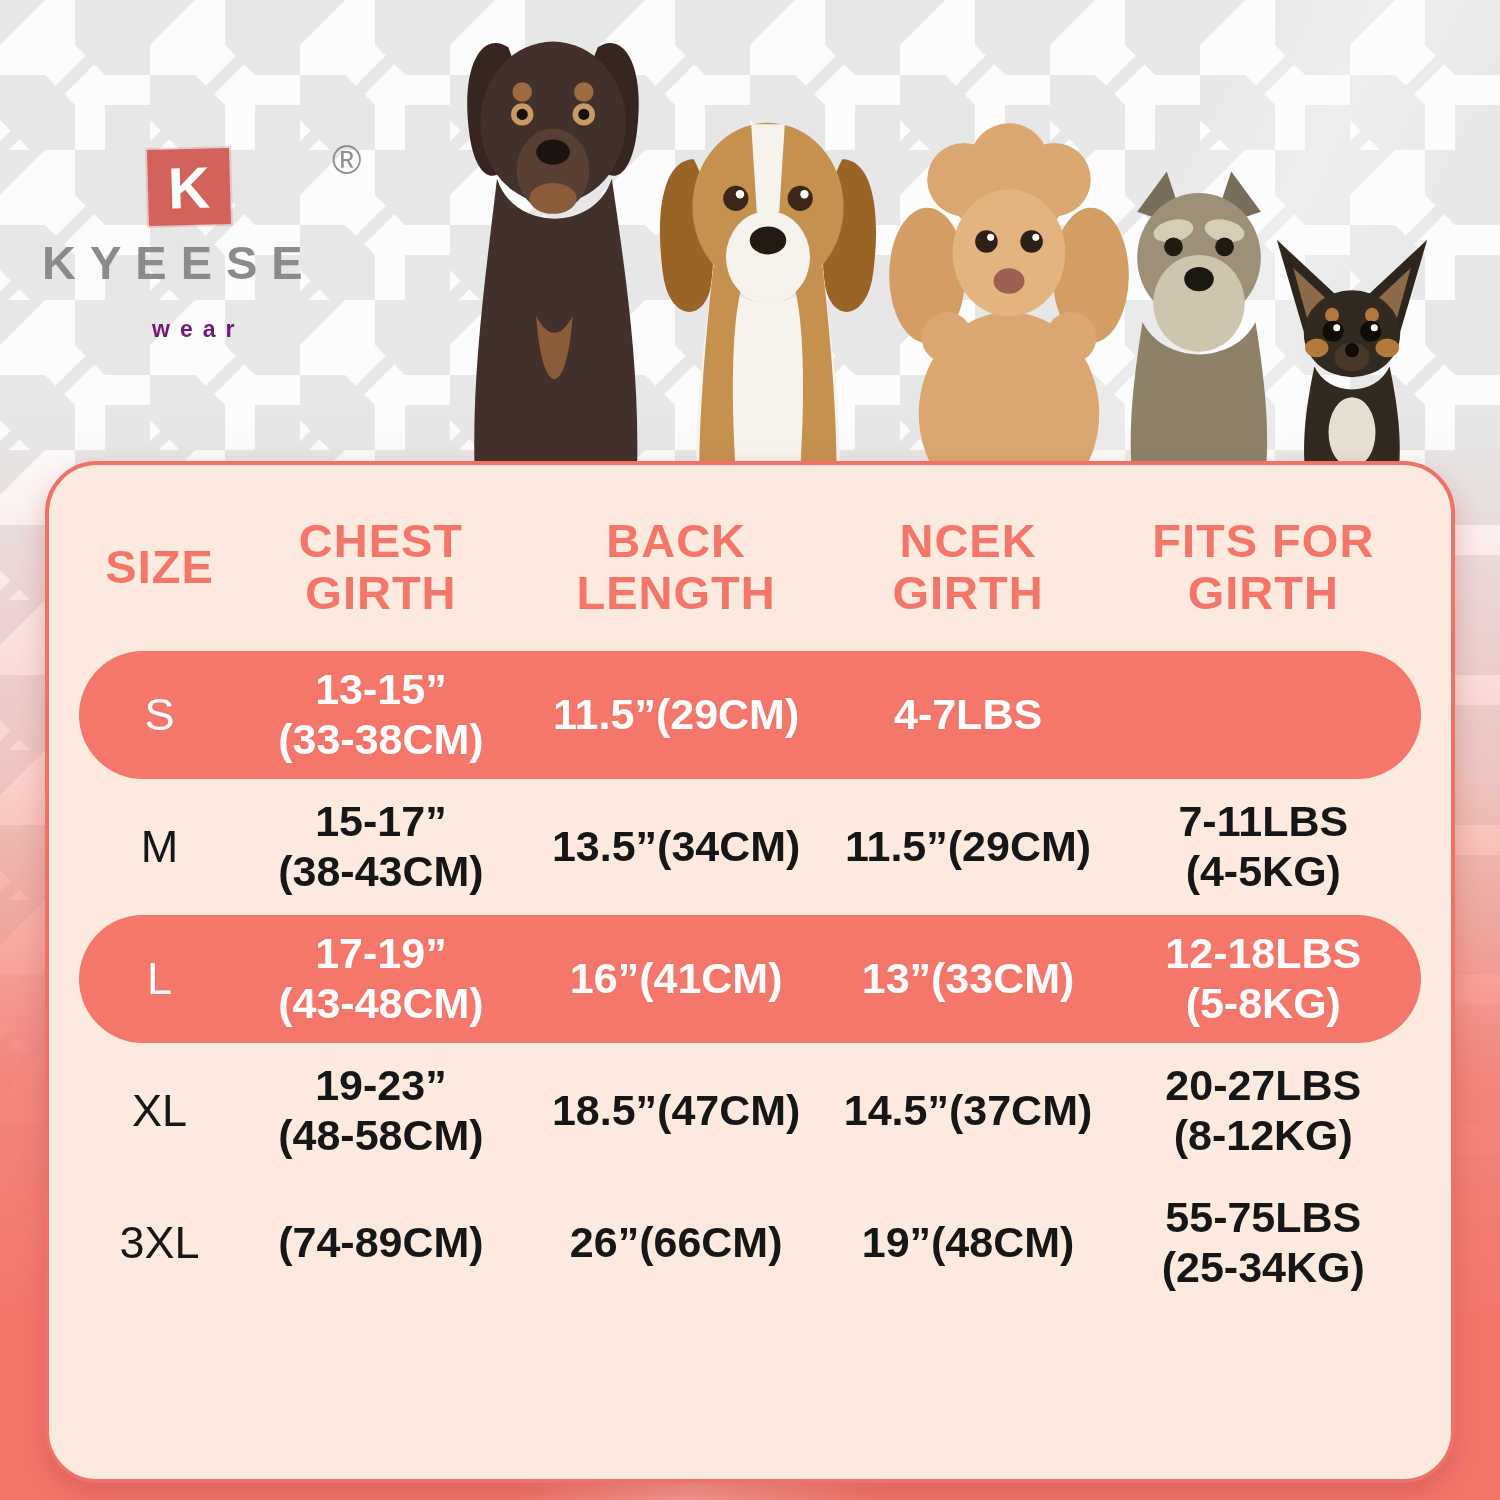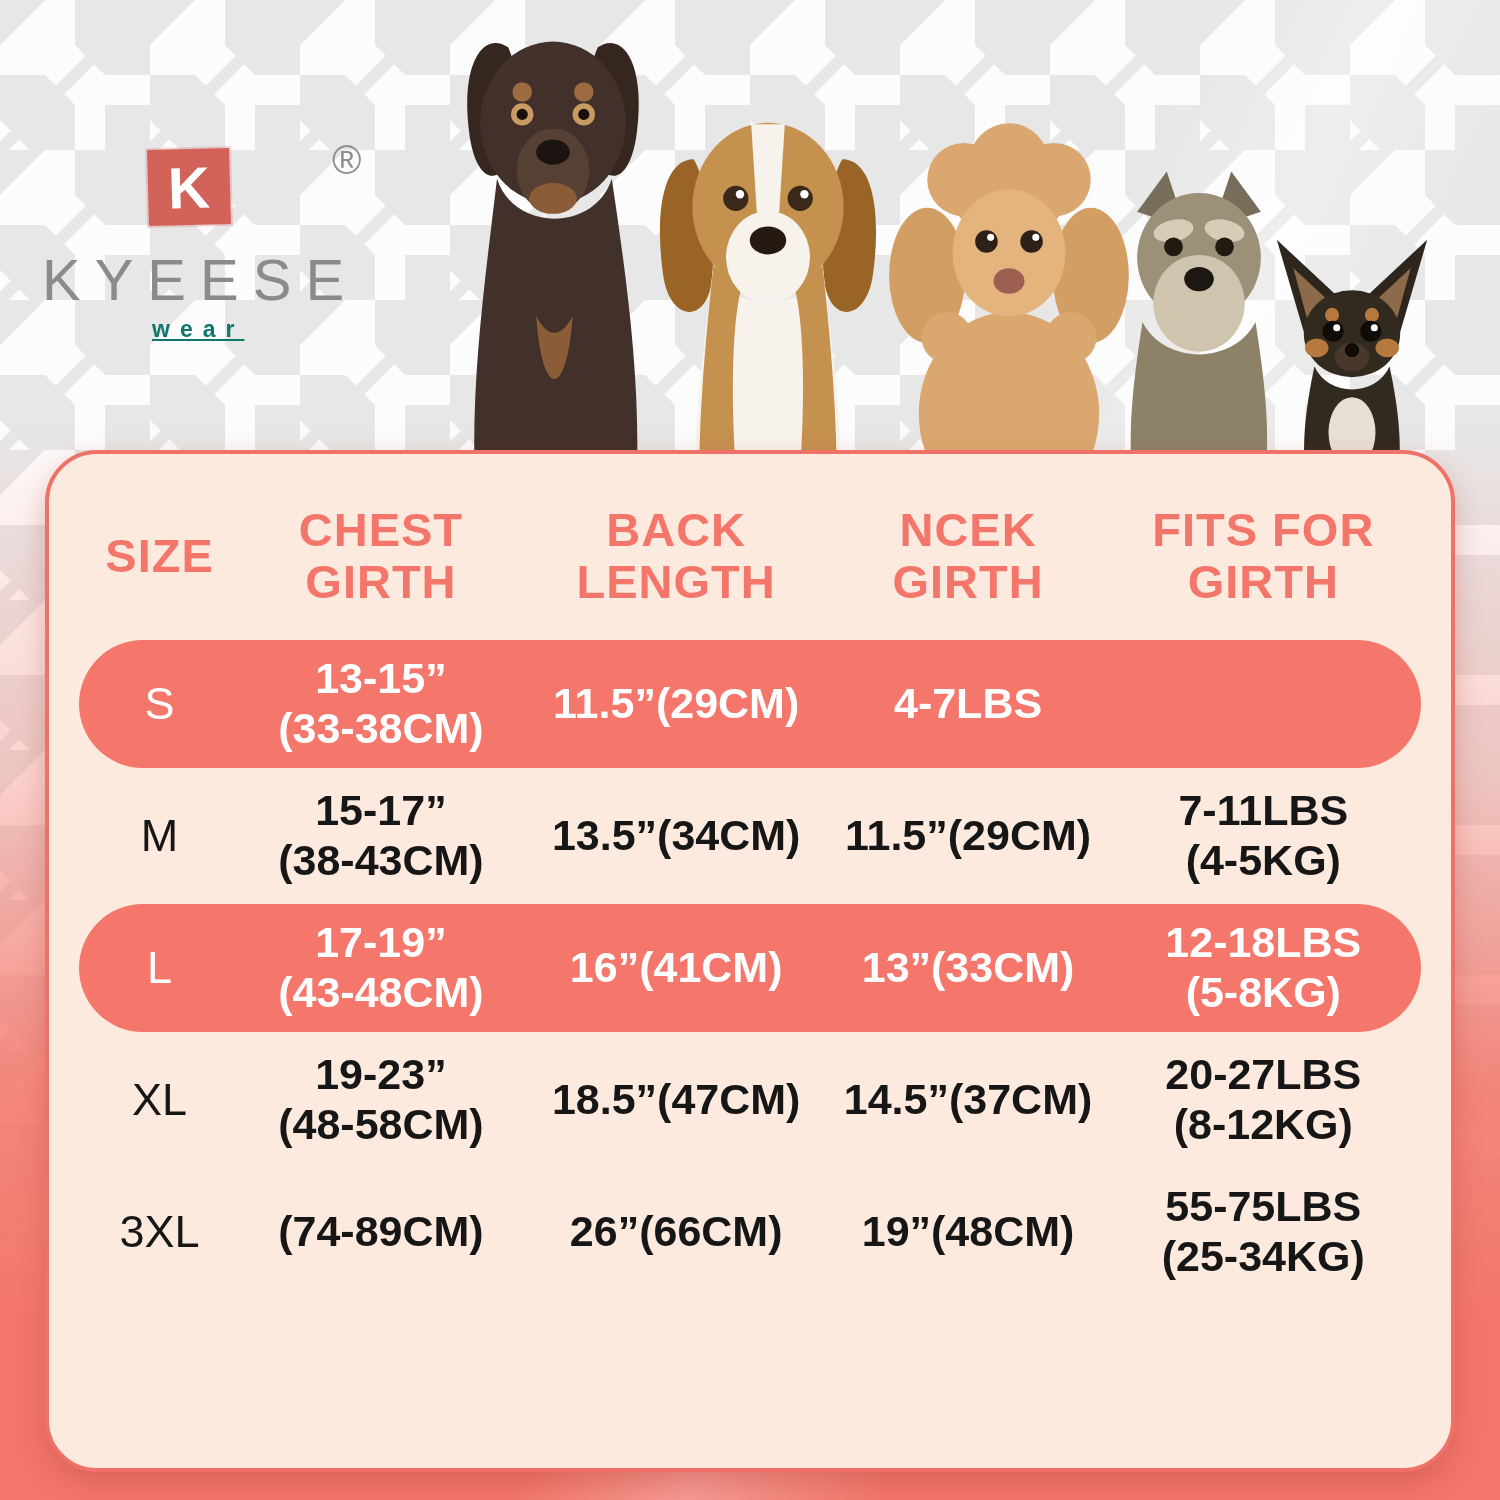--- a/index.html
+++ b/index.html
@@ -18,37 +18,37 @@
   }
   
   .logo-box{
     position:absolute;left:148px;top:149px;width:82px;height:76px;z-index:2;
     background:#d2625a;color:#fff;display:flex;align-items:center;justify-content:center;
     font-size:58px;font-weight:bold;transform:rotate(-1.5deg);
     box-shadow:0 0 0 2px rgba(210,98,90,.25);
   }
   .reg-mark{position:absolute;left:332px;top:138px;z-index:2;font-size:40px;color:#8f8f8f;}
   .brand-name{
-    position:absolute;left:42px;top:246px;z-index:2;
-    font-size:58px;color:#8b8b8b;letter-spacing:14px;font-weight:400;white-space:nowrap;
+    position:absolute;left:42px;top:235px;z-index:2;
+    font-size:47px;color:#8b8b8b;letter-spacing:14px;font-weight:700;white-space:nowrap;
   }
   .brand-sub{
     position:absolute;left:152px;top:316px;z-index:2;
-    font-size:23px;color:#0f766e;letter-spacing:10px;font-weight:bold;white-space:nowrap;text-decoration:underline;
+    font-size:23px;color:#701a75;letter-spacing:10px;font-weight:bold;white-space:nowrap;
   }
   
   .dog{position:absolute;z-index:2;}
   #dog-doberman{left:398px;top:22px;width:310px;height:448px;}
   #dog-beagle{left:618px;top:78px;width:300px;height:392px;}
   #dog-poodle{left:868px;top:112px;width:282px;height:358px;}
   #dog-schnauzer{left:1078px;top:158px;width:242px;height:312px;}
   #dog-chihuahua{left:1258px;top:212px;width:188px;height:258px;}
   
   .card{
-    position:absolute;left:45px;top:450px;width:1410px;height:1022px;z-index:3;
+    position:absolute;left:45px;top:461px;width:1410px;height:1022px;z-index:3;
     background:#fdeade;border:4px solid #ef7268;border-radius:52px;box-sizing:border-box;
     padding:18px 30px 2px;box-shadow:0 12px 26px rgba(170,55,48,.30);
   }
   .thead,.row{
     display:grid;grid-template-columns:12% 21% 23% 20.5% 23.5%;
     align-items:center;text-align:center;
   }
   .thead{height:168px;color:#f4756a;font-weight:bold;font-size:47px;line-height:1.1;letter-spacing:1px;}
   .row{height:128px;margin-bottom:4px;color:#161616;font-size:43px;font-weight:600;line-height:1.16;}
   .row .size{font-size:45px;font-weight:500;}

